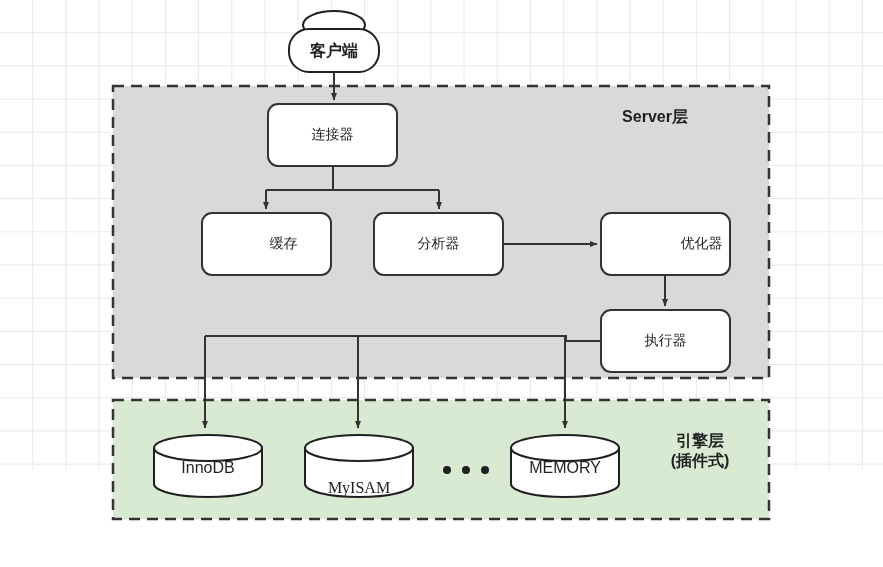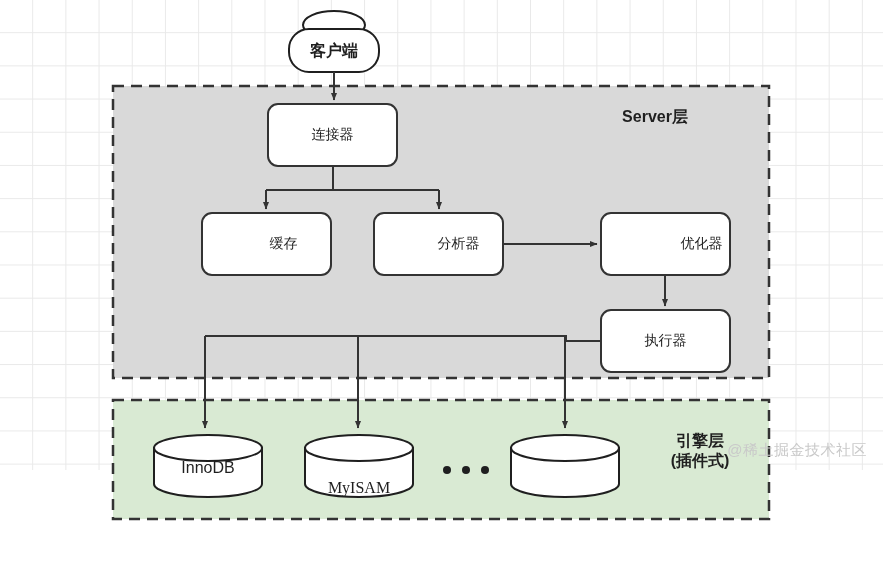--- a/index.html
+++ b/index.html
@@ -110,21 +110,21 @@
 
   <div class="node-label actor-label" style="left:289px;top:33px;width:90px;height:36px;">客户端</div>
 
   <div class="node-label layer-title" style="left:595px;top:104px;width:120px;height:26px;">Server层</div>
 
   <div class="node-label layer-title" style="left:640px;top:428px;width:120px;height:46px;">引擎层
 (插件式)</div>
 
   <div class="node-label box-label" style="left:268px;top:104px;width:129px;height:62px;">连接器</div>
   <div class="node-label box-label" style="left:202px;top:213px;width:129px;height:62px;margin-left:17px;">缓存</div>
-  <div class="node-label box-label" style="left:374px;top:213px;width:129px;height:62px;padding-left:20px;">分析器</div>
+  <div class="node-label box-label" style="left:374px;top:213px;width:129px;height:62px;">分析器</div>
   <div class="node-label box-label" style="left:601px;top:213px;width:129px;height:62px;margin-left:36px;">优化器</div>
   <div class="node-label box-label" style="left:601px;top:310px;width:129px;height:62px;">执行器</div>
 
   <div class="node-label cyl-label" style="left:154px;top:450px;width:108px;height:36px;">InnoDB</div>
   <div class="node-label cyl-label" style="left:305px;top:470px;width:108px;height:36px;font-family:Liberation Serif, serif;">MyISAM</div>
+  <div class="node-label cyl-label" style="left:511px;top:450px;width:108px;height:36px;">MEMORY</div>
 
-  <div class="watermark">@稀土掘金技术社区</div>
 </div>
 
 </body></html>

